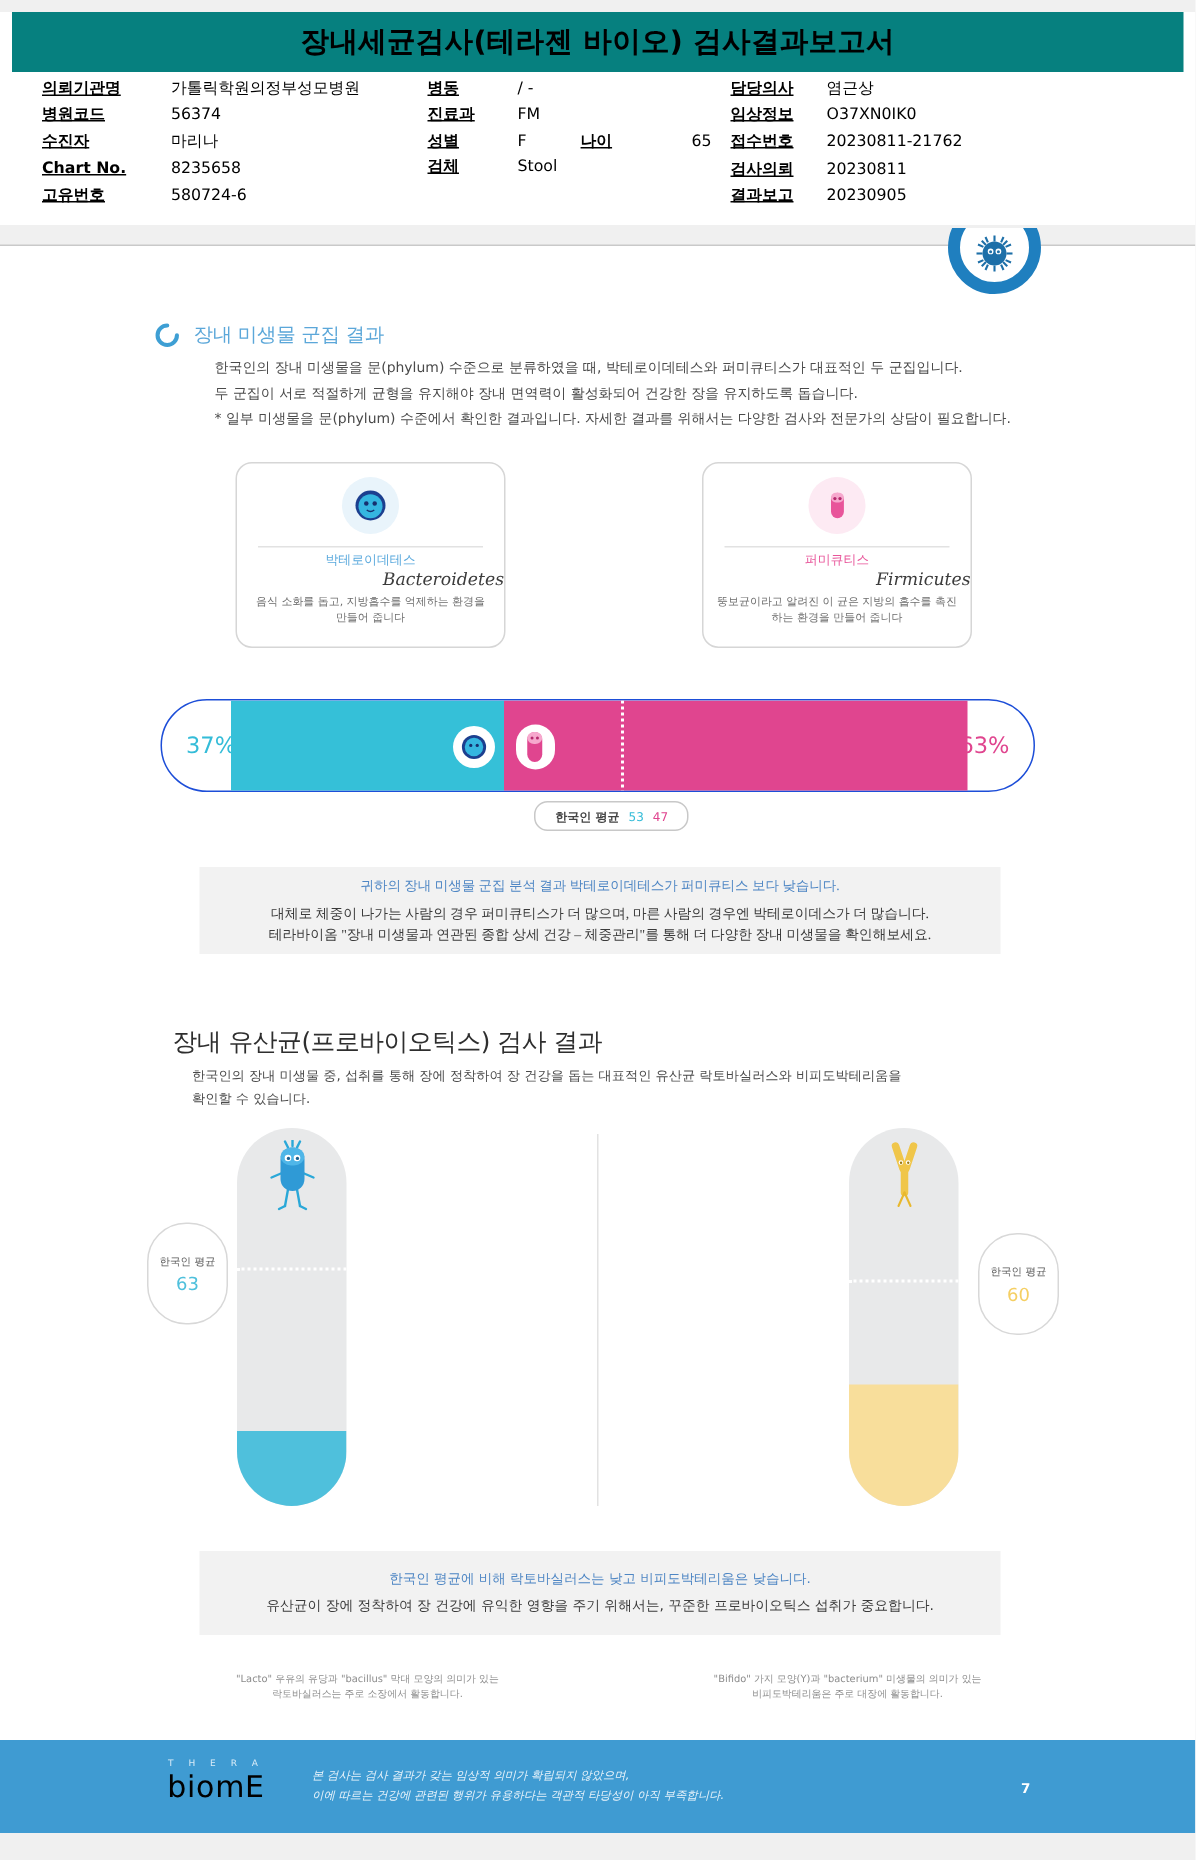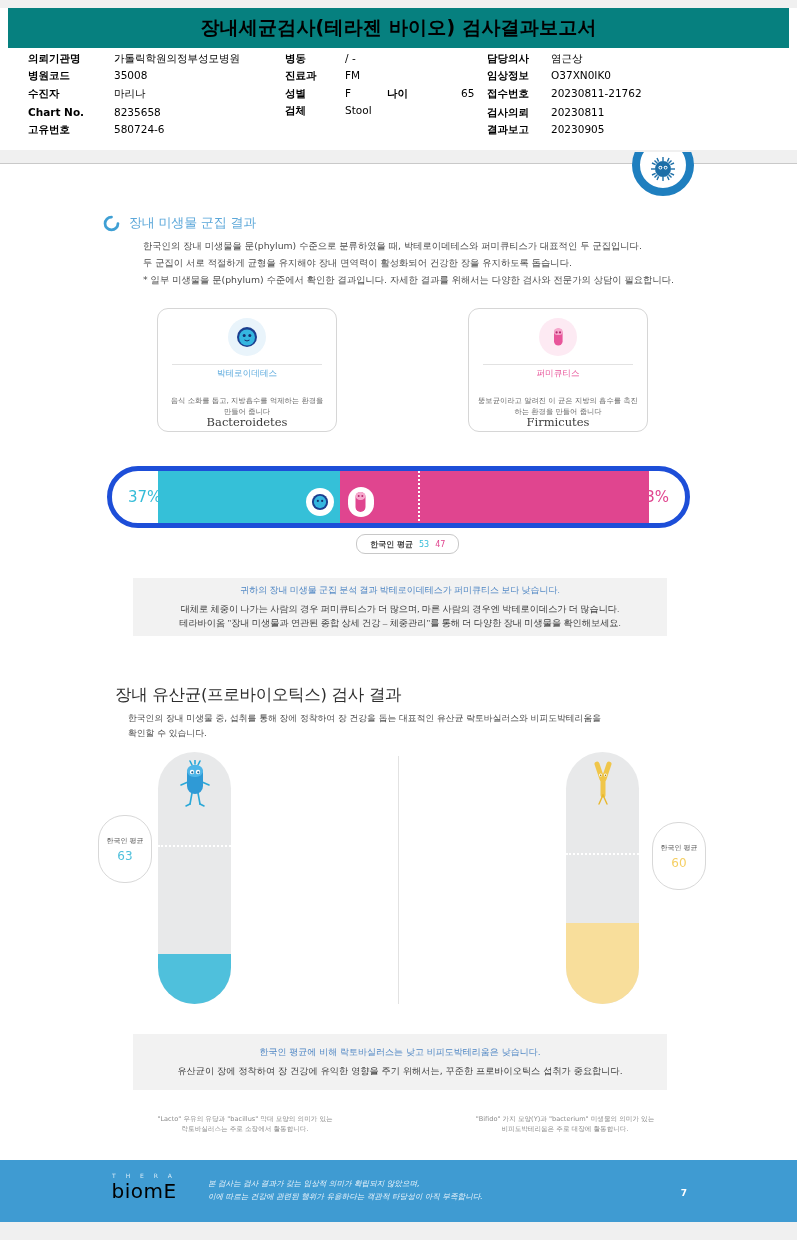--- a/index.html
+++ b/index.html
@@ -23,21 +23,21 @@
   .titlebar .t{
     color:#000000;font-size:19px;font-weight:bold;letter-spacing:.2px;
   }
 
   
   .info{position:absolute;left:0;top:52px;width:797px;height:95px;}
   .col{position:absolute;top:0;font-size:10.5px;color:#000;}
   .col1{left:28px;} .col2{left:285px;} .col3{left:487px;}
   .row{display:flex;align-items:baseline;margin-bottom:4.4px;height:13px;}
   .row.gap{margin-top:6px;}
-  .lbl{font-weight:bold;color:#000;display:inline-block;}
+  .lbl{font-weight:bold;color:#000;display:inline-block;text-decoration:underline;}
   .val{color:#000;display:inline-block;}
   .col1 .lbl{width:86px;} .col1 .val{width:auto;}
   .col2 .lbl{width:60px;} .col2 .val{width:auto;}
   .col3 .lbl{width:64px;} .col3 .val{width:auto;}
   .sub-lbl{font-weight:bold;margin-left:36px;}
   .sub-val{margin-left:14px;}
 
   .greyband{position:absolute;left:0;top:150px;width:797px;height:14px;background:#f0f0f0;}
   .hairline{position:absolute;left:0;top:163px;width:797px;height:1px;background:#c9c9c9;}
 
@@ -67,30 +67,30 @@
     border:1px solid #d6d6d6;border-radius:11px;background:#fff;
   }
   .card.left{left:157px;} .card.right{left:468px;}
   .card .avatar{
     position:absolute;left:50%;transform:translateX(-50%);top:9px;
     width:38px;height:38px;border-radius:50%;
     display:flex;align-items:center;justify-content:center;
   }
   .card .divider{position:absolute;left:14px;top:55px;width:150px;height:1px;background:#e2e2e2;}
   .card .knm{position:absolute;left:0;right:0;top:59px;text-align:center;font-size:8.6px;}
-  .card .lat{position:absolute;left:0;right:0;top:70px;text-align:center;font-size:11.5px;color:#3c3c3c;font-family:"DejaVu Serif","Liberation Serif",serif;margin-top:36px;}
+  .card .lat{position:absolute;left:0;right:0;top:70px;text-align:right;font-size:11.5px;font-style:italic;color:#3c3c3c;font-family:"DejaVu Serif","Liberation Serif",serif;}
   .card .dsc{position:absolute;left:8px;right:8px;top:87px;text-align:center;font-size:7.3px;color:#6d6d6d;line-height:10.5px;}
   .knm.blue{color:#5aa9dd;} .knm.pink{color:#e8559a;}
   .av-blue{background:#e9f4fb;} .av-pink{background:#fdeaf3;}
 
   
   .barwrap{position:absolute;left:107px;top:466px;width:583px;height:62px;}
   .bar{
     position:absolute;left:0;top:0;width:583px;height:62px;
-    border:5px solid #1d4ed8;border-radius:31px;background:#fff;
+    border:1px solid #1d4ed8;border-radius:31px;background:#fff;
     box-sizing:border-box;overflow:hidden;display:flex;align-items:center;
   }
   .bar .pctL{position:absolute;left:16px;font-size:15px;color:#34bcd8;}
   .bar .pctR{position:absolute;right:16px;font-size:15px;color:#e0458f;}
   .fillL{position:absolute;left:46px;top:0;height:62px;background:#35c0d8;}
   .fillR{position:absolute;top:0;height:62px;background:#e0458f;}
   .dotted{position:absolute;top:0;width:0;height:62px;border-left:2px dotted #ffffff;}
   .icoL{
     position:absolute;width:28px;height:28px;border-radius:50%;background:#fff;
     display:flex;align-items:center;justify-content:center;z-index:4;
@@ -175,21 +175,21 @@
 
   <div class="info">
 
     <div class="col col1">
       <div class="row">
           <span class="lbl">의뢰기관명</span>
           <span class="val">가톨릭학원의정부성모병원</span>
         </div>
       <div class="row">
           <span class="lbl">병원코드</span>
-          <span class="val">35008</span>
+          <span class="val">56374</span>
         </div>
       <div class="row">
           <span class="lbl">수진자</span>
           <span class="val">마리나</span>
         </div>
       <div class="row gap">
           <span class="lbl">Chart No.</span>
           <span class="val">8235658</span>
         </div>
       <div class="row">

